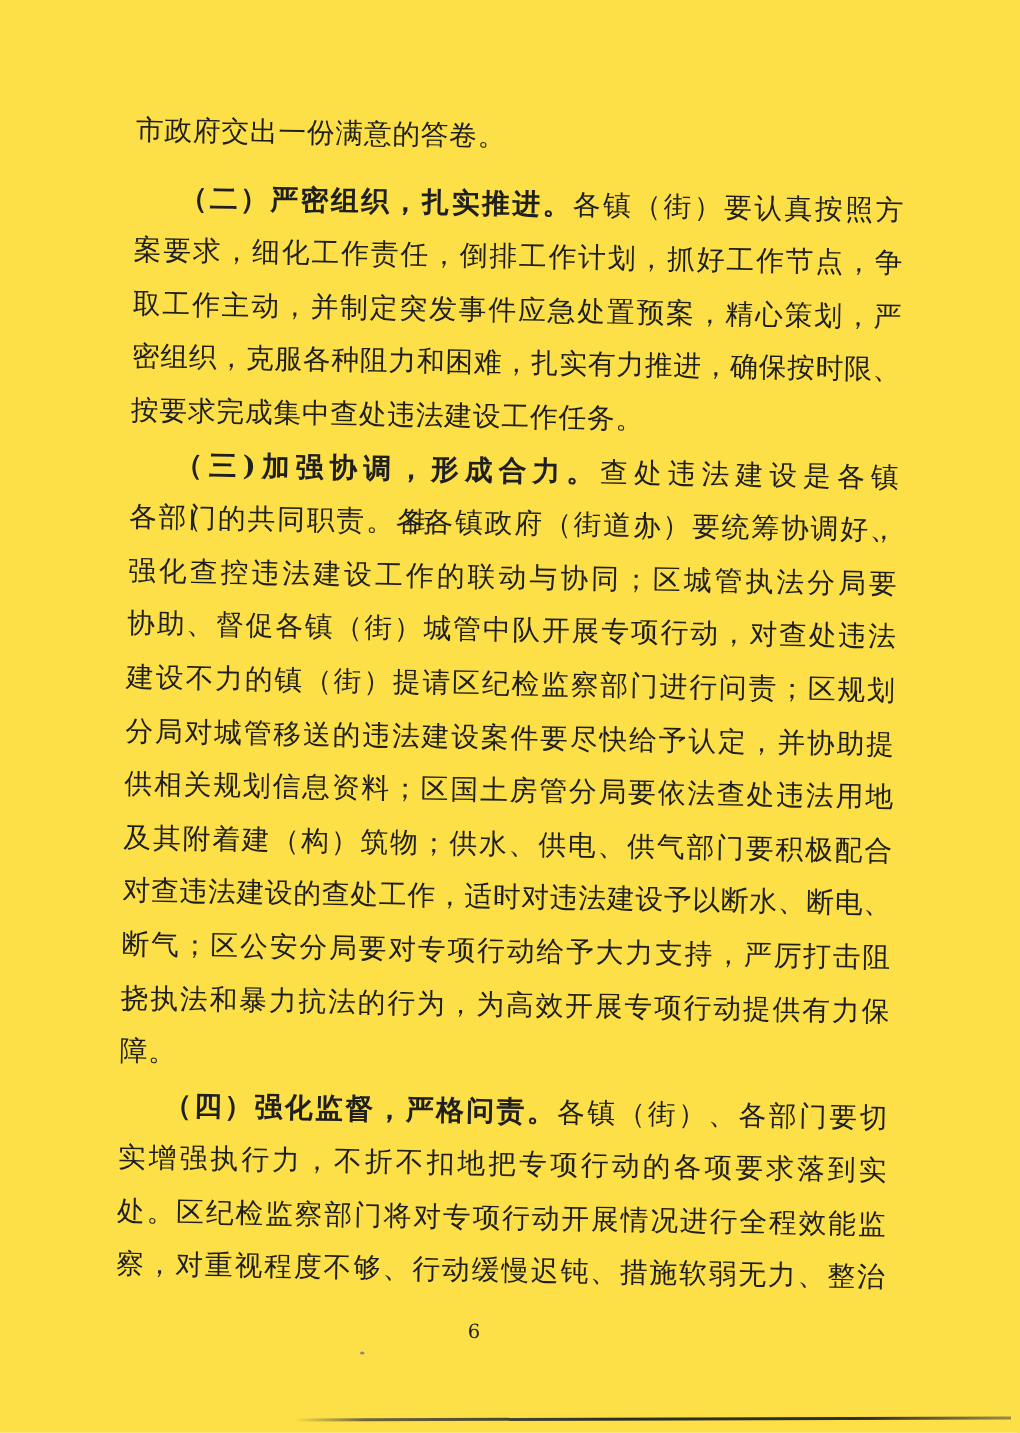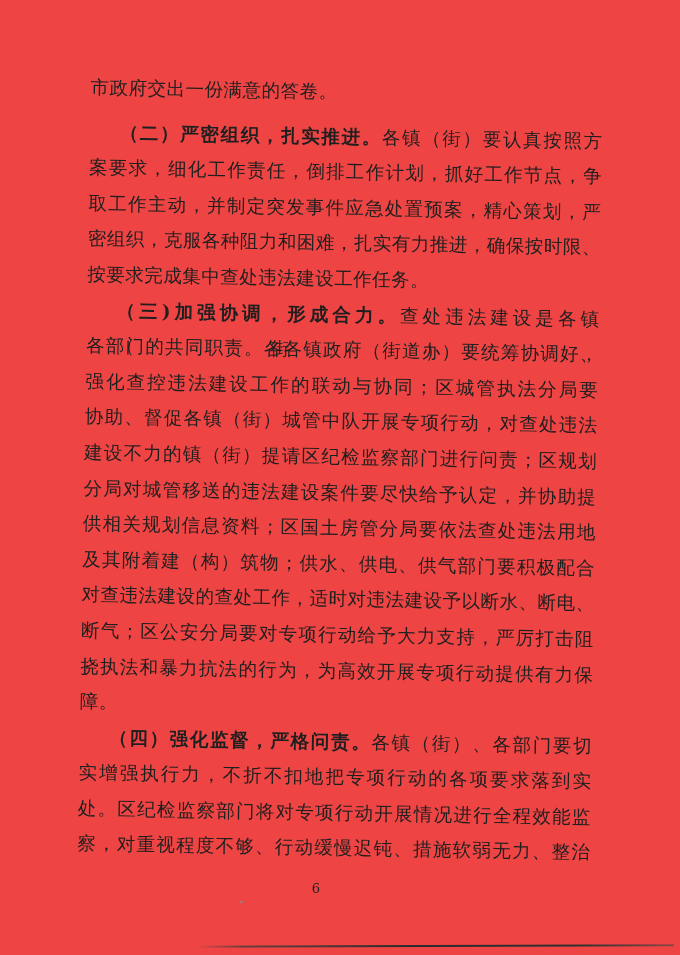--- a/index.html
+++ b/index.html
@@ -5,21 +5,21 @@
   html, body { margin: 0; padding: 0; }
   body {
     width: 680px; height: 955px;
     background: #ffffff;
     position: relative;
     overflow: hidden;
     font-family: "DejaVu Serif", serif;
   }
   .scan-page {
     position: absolute; inset: 0;
-    background: #ef4444;
+    background: #fde047;
     color: #1f1f1f;
   }
   .text-block {
     position: absolute;
     left: 84px; top: 74px;
     width: 513px;
     transform: rotate(1deg);
     transform-origin: 256px 390px;
   }
   .para { margin: 0; }

